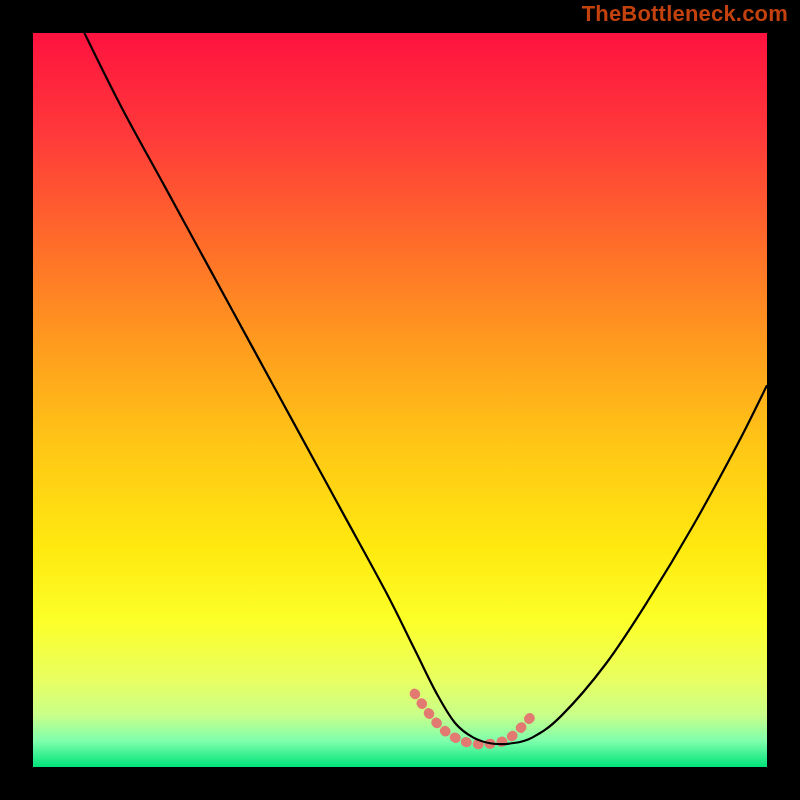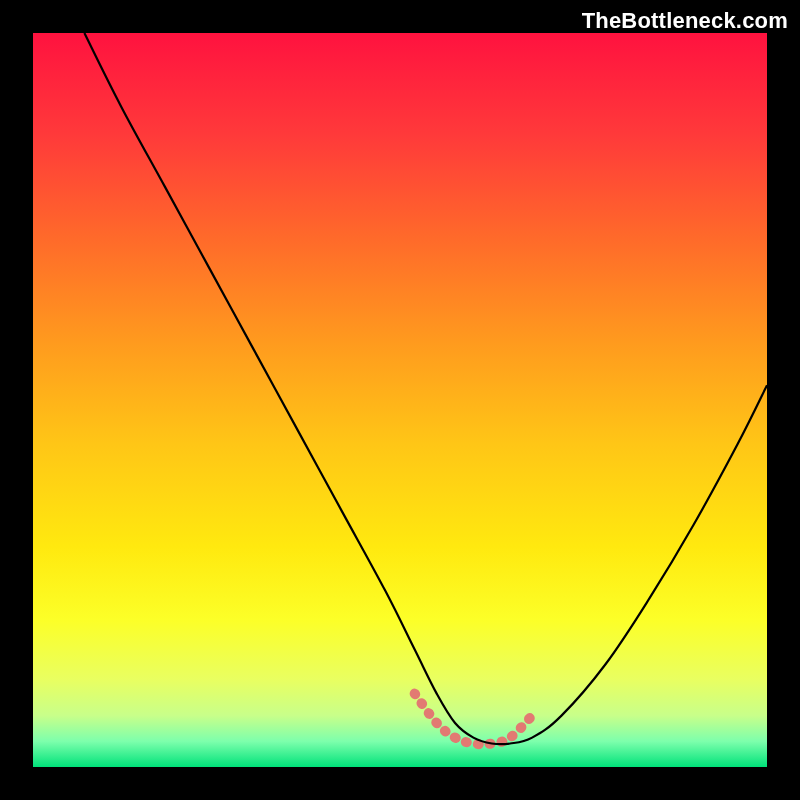--- a/index.html
+++ b/index.html
@@ -12,23 +12,23 @@
     font-family: Arial, Helvetica, sans-serif;
   }
   .stage {
     position: relative;
     width: 800px;
     height: 800px;
     background: #000;
   }
   .watermark {
     position: absolute;
-    top: 8px;
+    top: 1px;
     right: 12px;
-    color: #ffffff;
+    color: #c2410c;
     font-size: 22px;
     font-weight: 600;
     letter-spacing: 0.2px;
     z-index: 60;
     user-select: none;
   }
   .plot-area {
     position: absolute;
     left: 33px;
     top: 33px;

